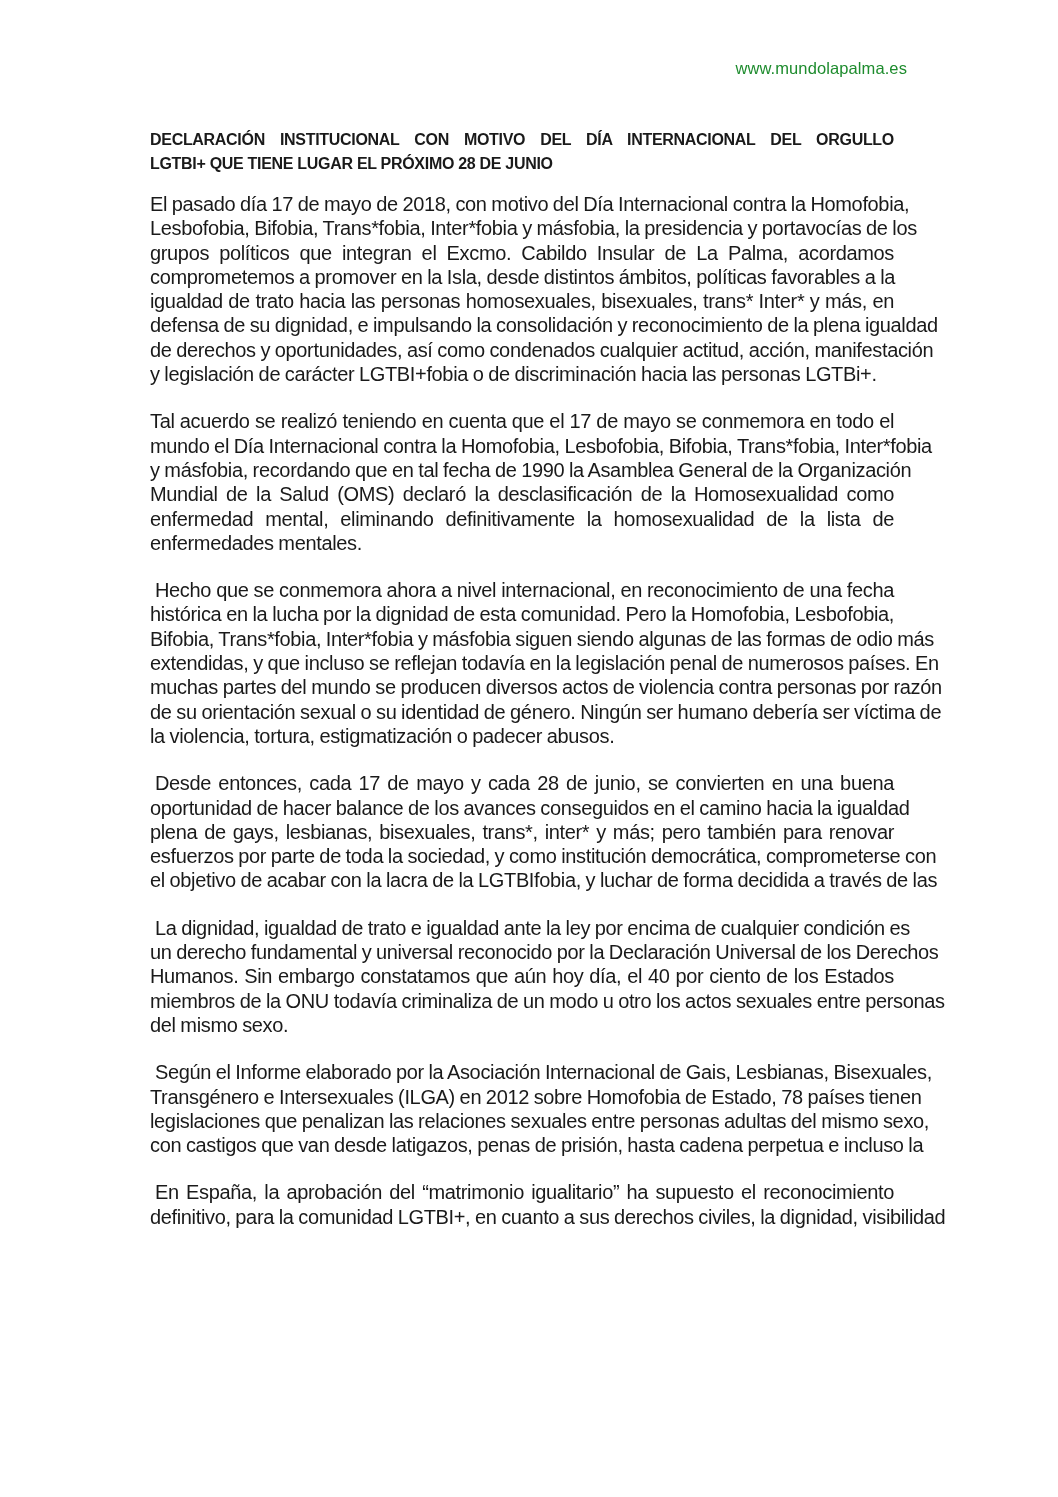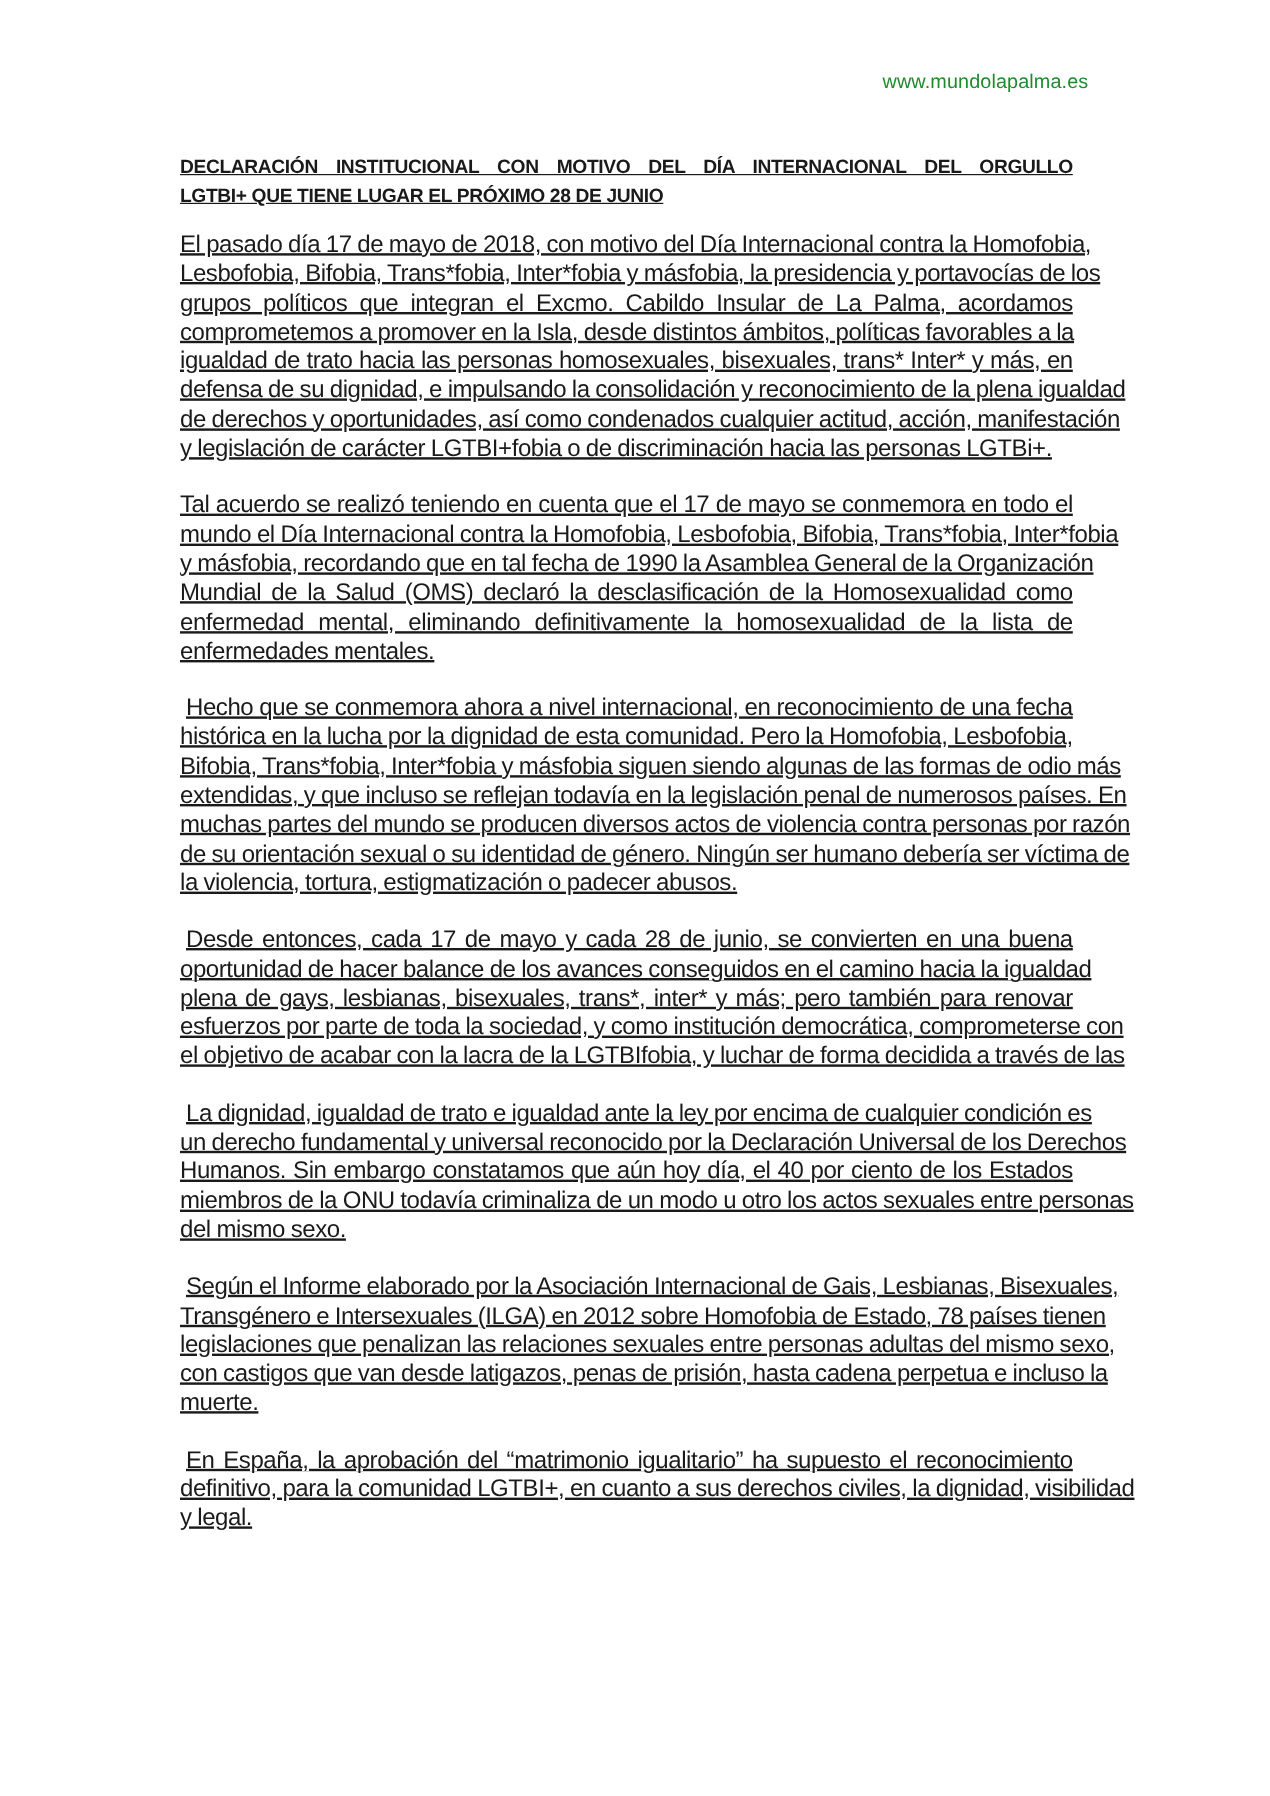--- a/index.html
+++ b/index.html
@@ -3,21 +3,21 @@
 <meta charset="utf-8">
 <style>
   html, body { margin: 0; padding: 0; background: #ffffff; }
   body { width: 1058px; height: 1497px; position: relative; overflow: hidden;
          font-family: "Liberation Sans", "DejaVu Sans", sans-serif; color: #1a1a1a; }
   .site-link { position: absolute; top: 59px; right: 151px; font-size: 16.5px; color: #1e8c2e;
                text-decoration: none; letter-spacing: 0.1px; }
   .page { position: absolute; left: 150px; top: 128px; width: 744px; }
   .title { font-weight: bold; font-size: 16px; line-height: 24px; margin: 0 0 16px 0; letter-spacing: -0.2px; }
   .para { margin: 0 0 23px 0; font-size: 20px; line-height: 24.3px; }
-  .line { display: block; text-align: justify; text-align-last: justify; white-space: nowrap; height: 24.3px; letter-spacing: -0.35px; word-spacing: -0.5px; text-decoration: underline; }
+  .line { display: block; text-align: justify; text-align-last: justify; white-space: nowrap; height: 24.3px; letter-spacing: -0.35px; word-spacing: -0.5px; }
   .line.last { text-align-last: left; }
   .title .line { height: 24px; letter-spacing: -0.3px; word-spacing: 0px; }
   .indent { padding-left: 5px; }
 </style>
 </head>
 <body>
 
 <a class="site-link">www.mundolapalma.es</a>
 
 <div class="page">
@@ -70,21 +70,19 @@
     <span class="line">Humanos. Sin embargo constatamos que aún hoy día, el 40 por ciento de los Estados</span>
     <span class="line">miembros de la ONU todavía criminaliza de un modo u otro los actos sexuales entre personas</span>
     <span class="line last">del mismo sexo.</span>
   </div>
 
   <div class="para">
     <span class="line indent">Según el Informe elaborado por la Asociación Internacional de Gais, Lesbianas, Bisexuales,</span>
     <span class="line">Transgénero e Intersexuales (ILGA) en 2012 sobre Homofobia de Estado, 78 países tienen</span>
     <span class="line">legislaciones que penalizan las relaciones sexuales entre personas adultas del mismo sexo,</span>
     <span class="line">con castigos que van desde latigazos, penas de prisión, hasta cadena perpetua e incluso la</span>
-    <span class="line last">muerte.</span>
   </div>
 
   <div class="para">
     <span class="line indent">En España, la aprobación del “matrimonio igualitario” ha supuesto el reconocimiento</span>
     <span class="line">definitivo,  para la comunidad LGTBI+, en cuanto a sus derechos civiles, la dignidad, visibilidad</span>
-    <span class="line last">y legal.</span>
   </div>
 </div>
 
 </body></html>

